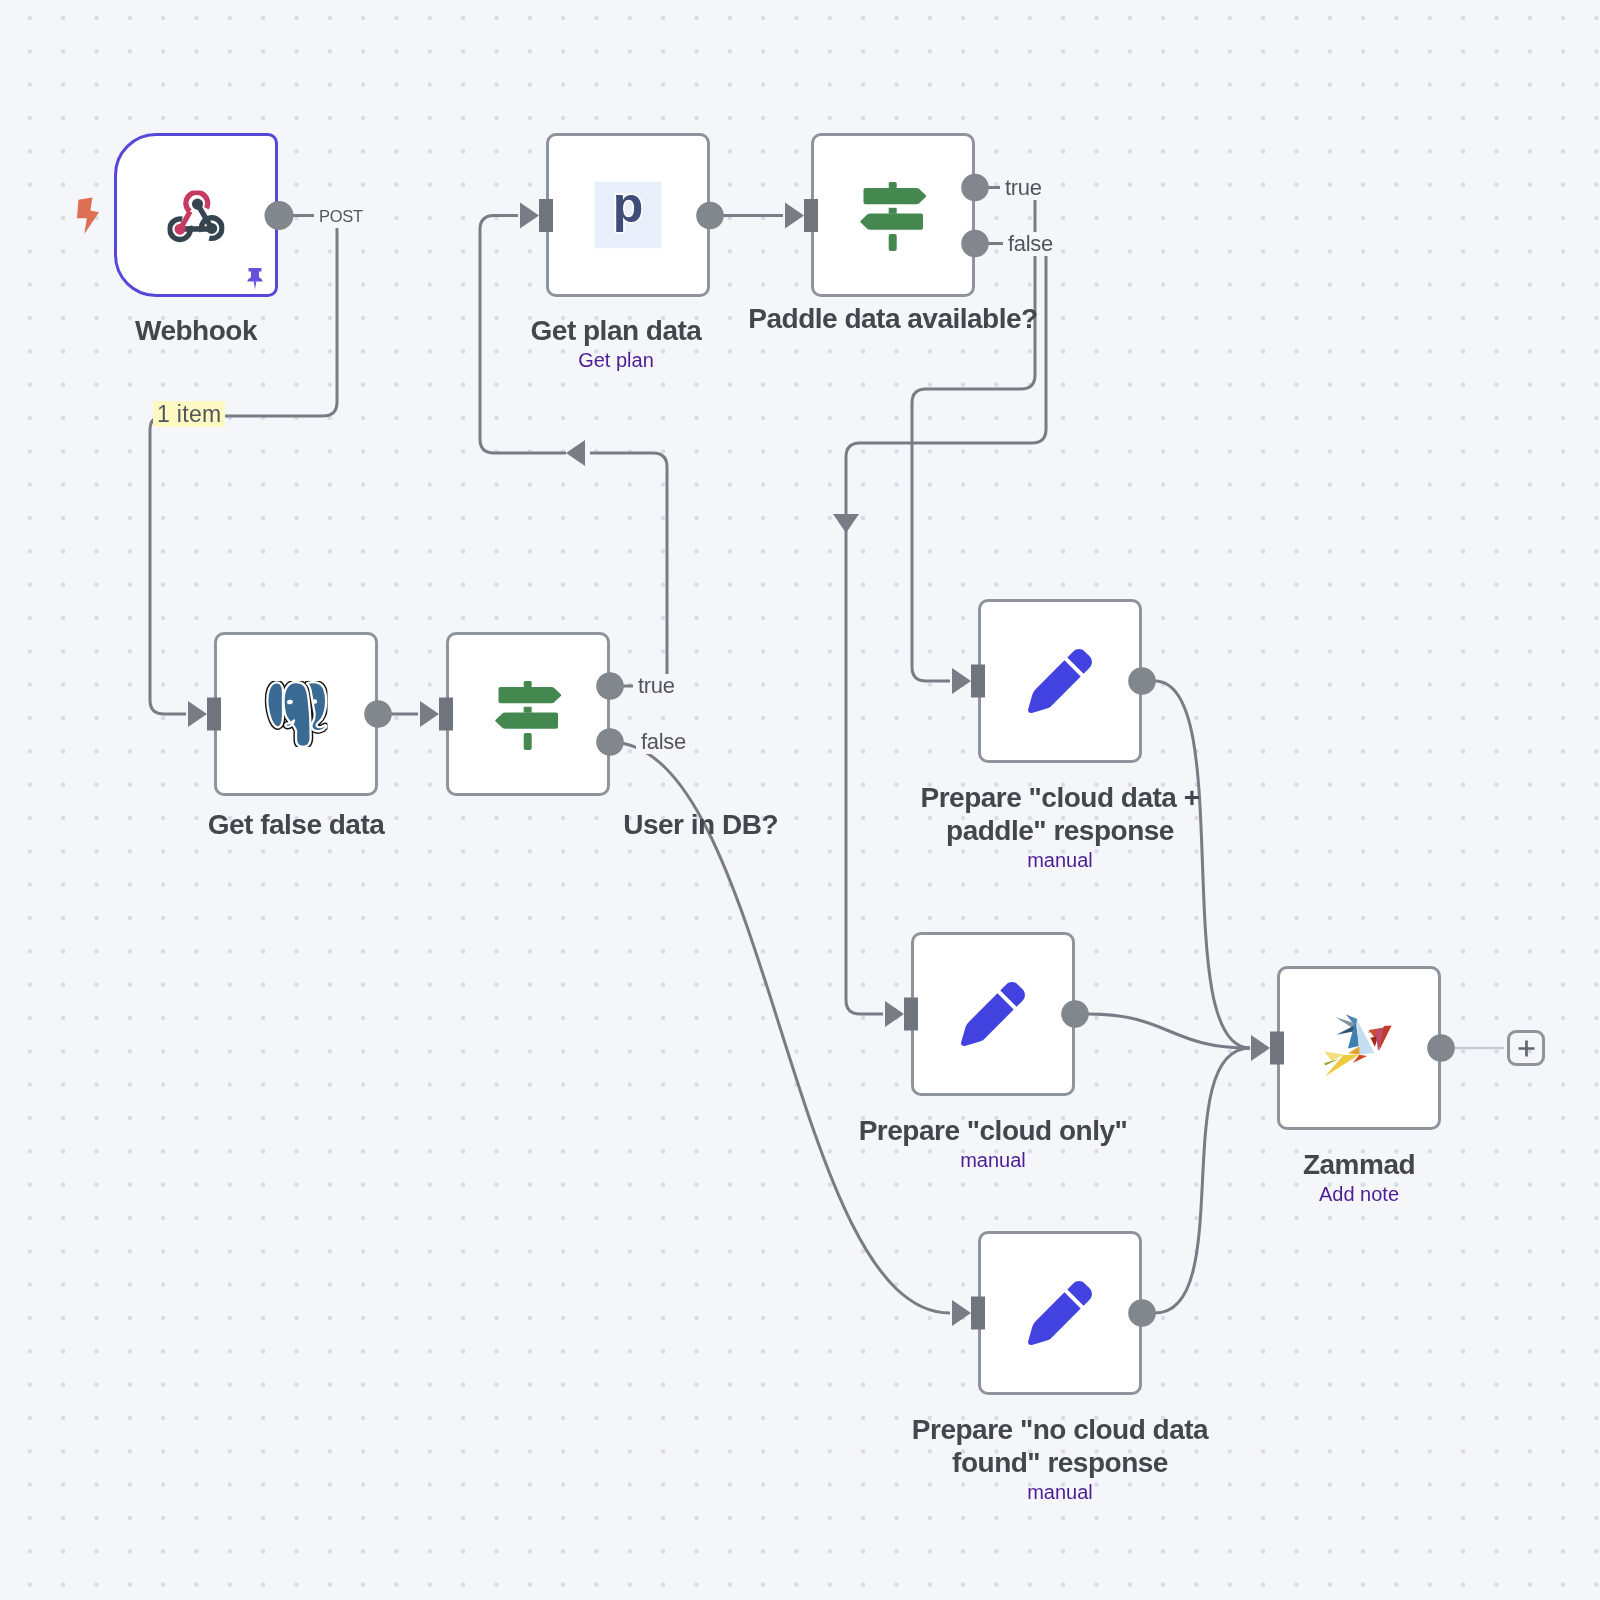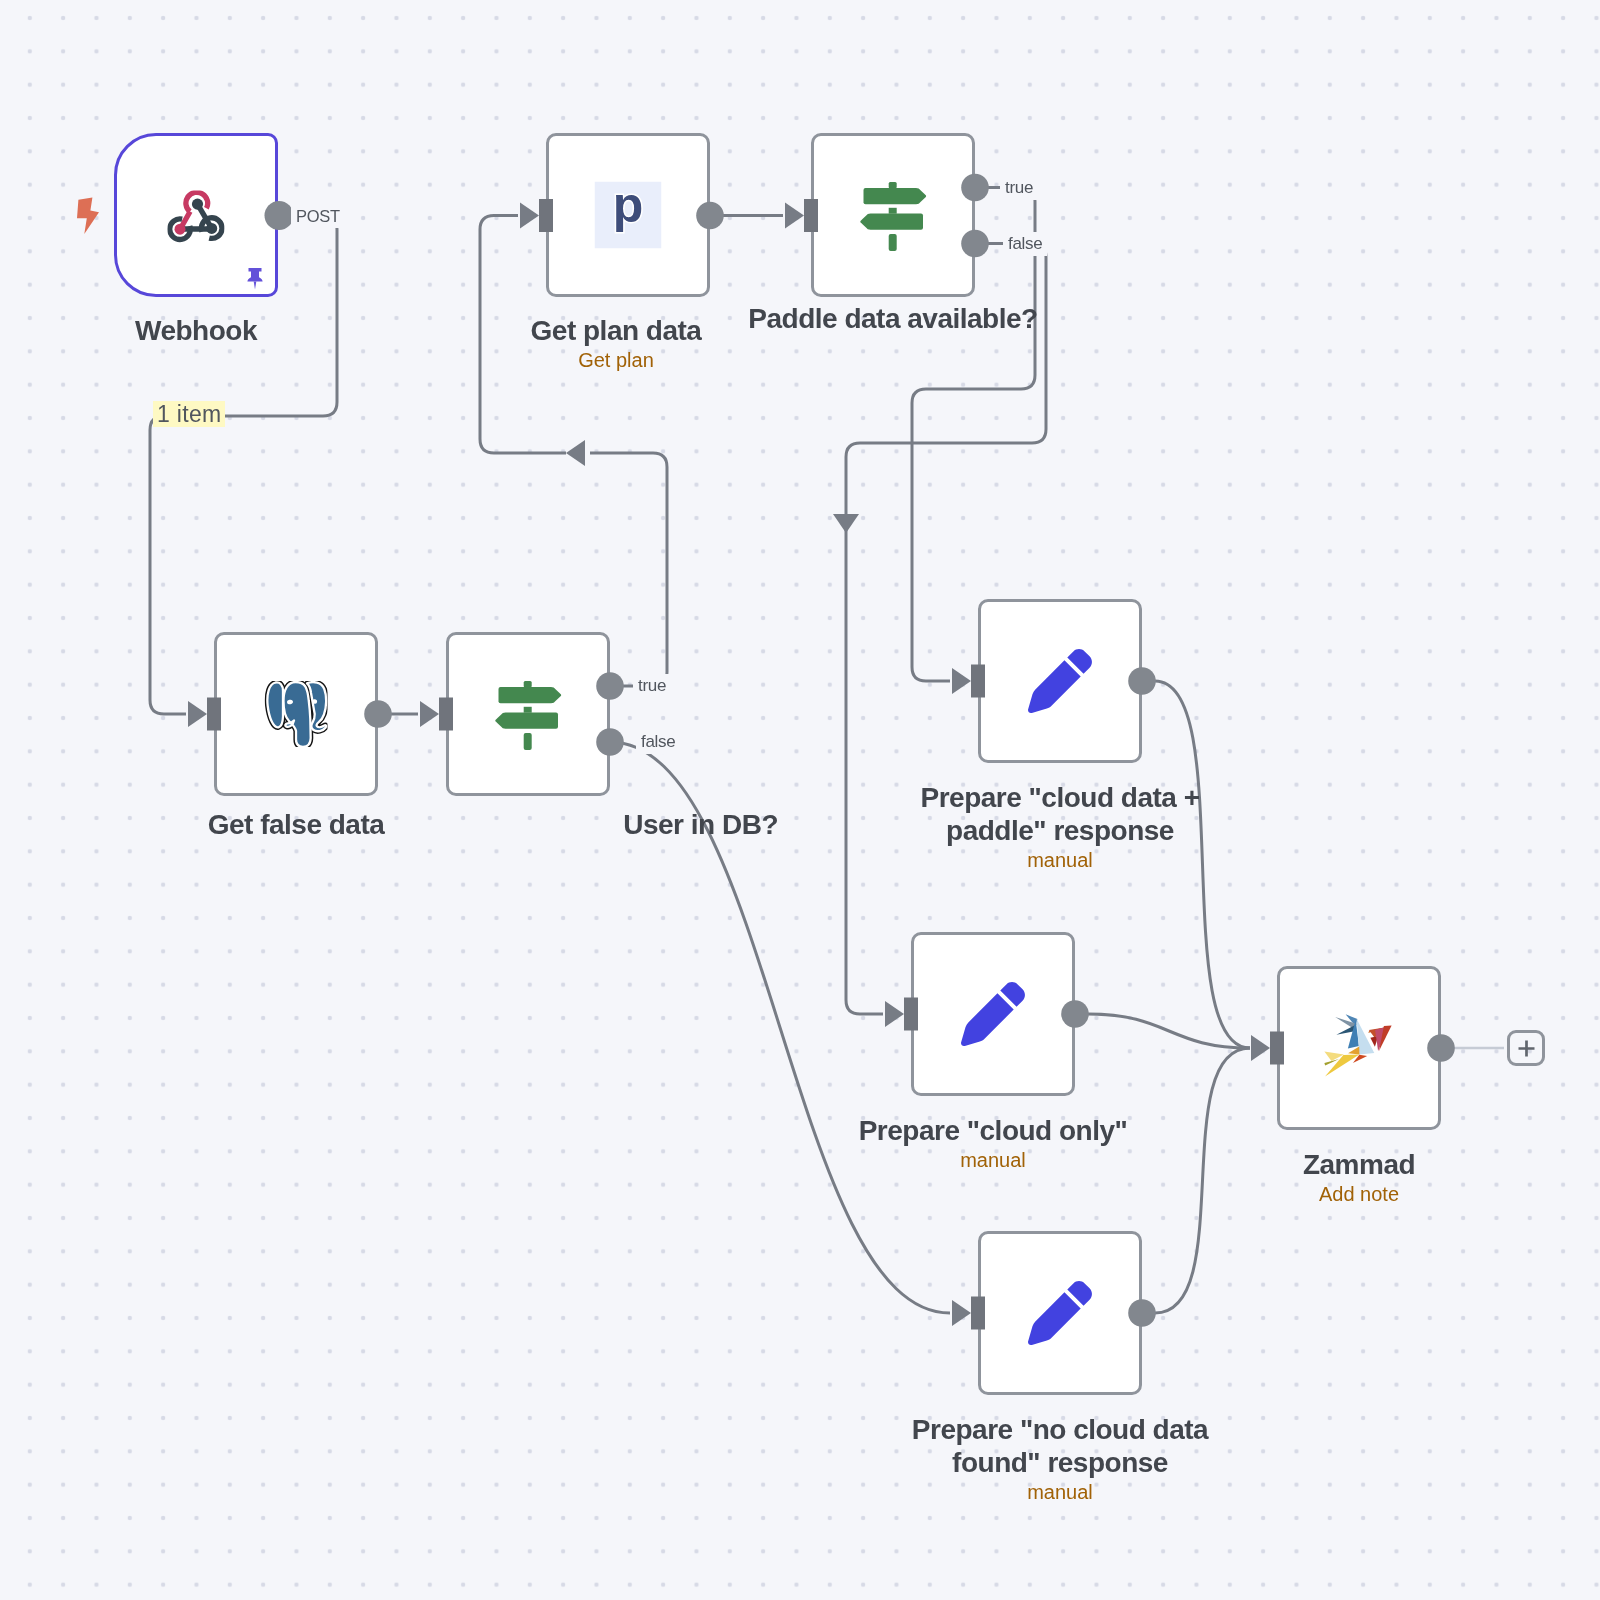--- a/index.html
+++ b/index.html
@@ -5,22 +5,22 @@
 body {
   background-color:#f5f6fa;
   font-family:"Liberation Sans", sans-serif;
   position:relative;
 }
 .node { position:absolute; background:#fff; }
 .ic { position:absolute; left:50%; top:50%; transform:translate(-50%,-50%); }
 .ic svg { display:block; }
 .lbl { position:absolute; text-align:center; }
 .nm { font-size:28px; line-height:33px; font-weight:600; color:#42464d; letter-spacing:-0.5px; }
-.sb { font-size:20px; line-height:26px; color:#a16207; }
-.plab { position:absolute; font-size:17px; letter-spacing:-0.3px; line-height:24px; color:#51565e;
+.sb { font-size:20px; line-height:26px; color:#4c1d95; }
+.plab { position:absolute; font-size:22px; letter-spacing:-0.3px; line-height:24px; color:#51565e;
         background:#f5f6fa; padding:0 5px; }
 .clab { position:absolute; font-size:23px; line-height:26px; color:#51565e;
         background:#fef9c3; padding:0 4px; letter-spacing:0.3px; }
 svg.conn { position:absolute; left:0; top:0; pointer-events:none; }
 </style></head>
 <body>
 <svg class="conn" width="1600" height="1600">
 <defs>
       <pattern id="dots" width="33.333" height="33.333" patternUnits="userSpaceOnUse" patternTransform="translate(13.13,1.33)">
 <circle cx="16.67" cy="16.67" r="2.2" fill="#d7dae6"></circle>
@@ -213,18 +213,18 @@
   </div>
 <div class="lbl" style="left:810.0px;top:1413px;width:500px;">
     <div class="nm">Prepare "no cloud data</div>
     <div class="nm">found" response</div>
     <div class="sb">manual</div>
   </div>
 <div class="lbl" style="left:1109.0px;top:1148px;width:500px;">
     <div class="nm">Zammad</div>
     <div class="sb">Add note</div>
   </div>
-<div class="plab" style="left:291px;top:203.5px;font-size:16.5px;">POST</div>
+<div class="plab" style="left:314px;top:203.5px;font-size:16.5px;">POST</div>
 <div class="plab" style="left:1000px;top:175.5px;">true</div>
 <div class="plab" style="left:1003px;top:231.5px;">false</div>
 <div class="plab" style="left:633px;top:674px;">true</div>
 <div class="plab" style="left:636px;top:730px;">false</div>
 <div class="clab" style="left:153px;top:401px;">1 item</div>
 
 </body></html>

